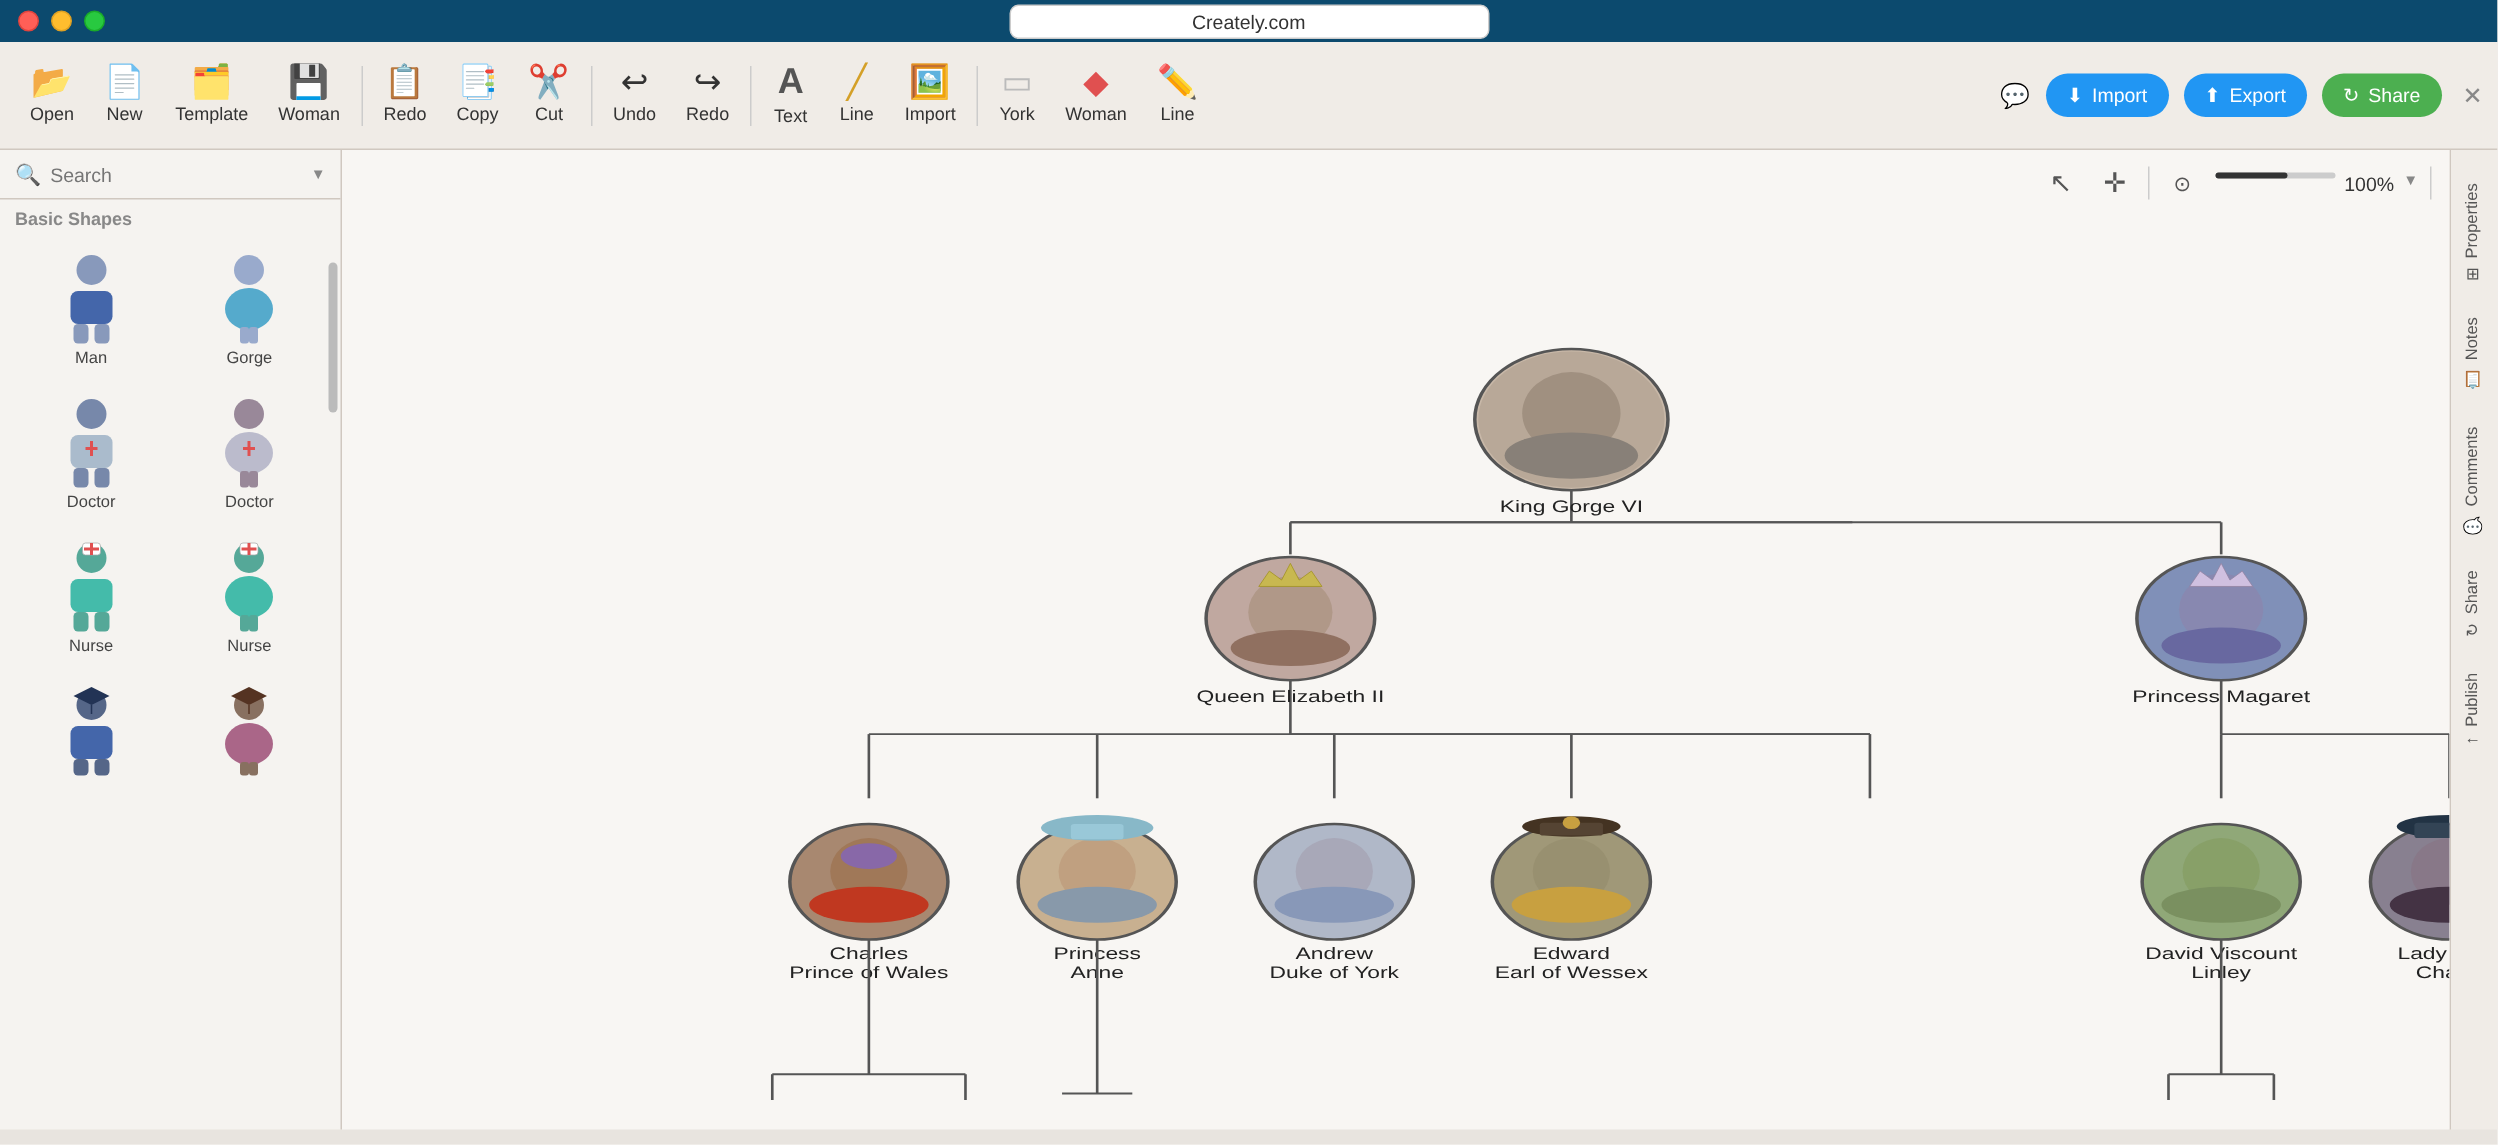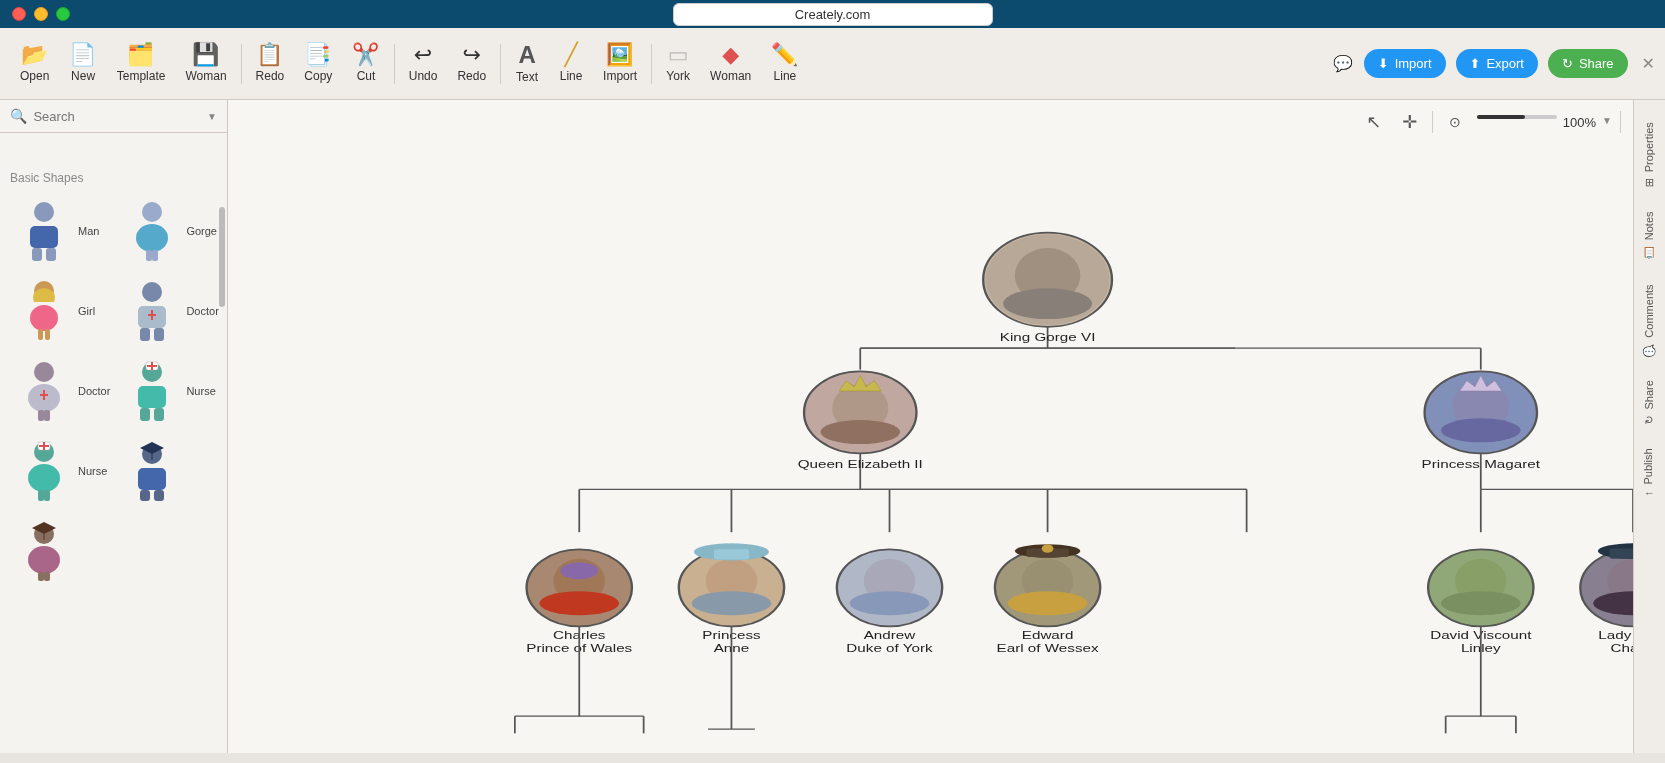--- a/index.html
+++ b/index.html
@@ -98,32 +98,32 @@
       border-bottom: 1px solid #d0c8c0;
     }
     .search-input {
       border: none;
       background: transparent;
       font-size: 13px;
       outline: none;
       width: 100%;
       color: #0f172a;
     }
-    .shapes-section { padding: 6px 10px 2px; font-size: 12px; color: #888; font-weight: 400; margin-top: 32px; }
+    .shapes-section { padding: 6px 10px 2px; font-size: 12px; color: #888; font-weight: 700; }
     .shapes-grid {
       display: grid;
       grid-template-columns: 1fr 1fr;
       gap: 4px;
       padding: 6px 10px;
       overflow-y: auto;
       flex: 1;
     }
     .shape-item {
       display: flex;
-      flex-direction: row;
+      flex-direction: column;
       align-items: center;
       padding: 8px 4px;
       cursor: pointer;
       border-radius: 6px;
       gap: 4px;
     }
     .shape-figure { width: 60px; height: 60px; display: flex; align-items: center; justify-content: center; }
     .shape-label { font-size: 11px; color: #444; text-align: center; }
     .get-more { color: #2196F3; font-size: 12px; text-align: center; padding: 8px; cursor: pointer; border-top: 1px solid #ddd; }
 
@@ -346,32 +346,20 @@
               <circle cx="28" cy="12" r="10" fill="#99aacc"></circle>
               <ellipse cx="28" cy="38" rx="16" ry="14" fill="#55aacc"></ellipse>
               <rect x="22" y="50" width="6" height="11" rx="2" fill="#99aacc"></rect>
               <rect x="28" y="50" width="6" height="11" rx="2" fill="#99aacc"></rect>
             </svg>
           </div>
           <span class="shape-label">Gorge</span>
         </div>
 
 
-        <div class="shape-item">
-          <div class="shape-figure">
-            <svg width="56" height="62" viewBox="0 0 56 62">
-              <circle cx="28" cy="11" r="10" fill="#cc9955"></circle>
-              <path d="M18 22 Q14 10 28 8 Q42 10 38 22" fill="#ddbb44"></path>
-              <ellipse cx="28" cy="38" rx="14" ry="13" fill="#ee6688"></ellipse>
-              <rect x="22" y="49" width="5" height="11" rx="2" fill="#cc9955"></rect>
-              <rect x="29" y="49" width="5" height="11" rx="2" fill="#cc9955"></rect>
-            </svg>
-          </div>
-          <span class="shape-label">Girl</span>
-        </div>
 
         <div class="shape-item">
           <div class="shape-figure">
             <svg width="56" height="62" viewBox="0 0 56 62">
               <circle cx="28" cy="12" r="10" fill="#7788aa"></circle>
               <rect x="14" y="26" width="28" height="22" rx="5" fill="#aabbcc"></rect>
               <line x1="28" y1="30" x2="28" y2="40" stroke="#e05050" stroke-width="2"></line>
               <line x1="24" y1="35" x2="32" y2="35" stroke="#e05050" stroke-width="2"></line>
               <rect x="16" y="48" width="10" height="13" rx="3" fill="#7788aa"></rect>
               <rect x="30" y="48" width="10" height="13" rx="3" fill="#7788aa"></rect>

